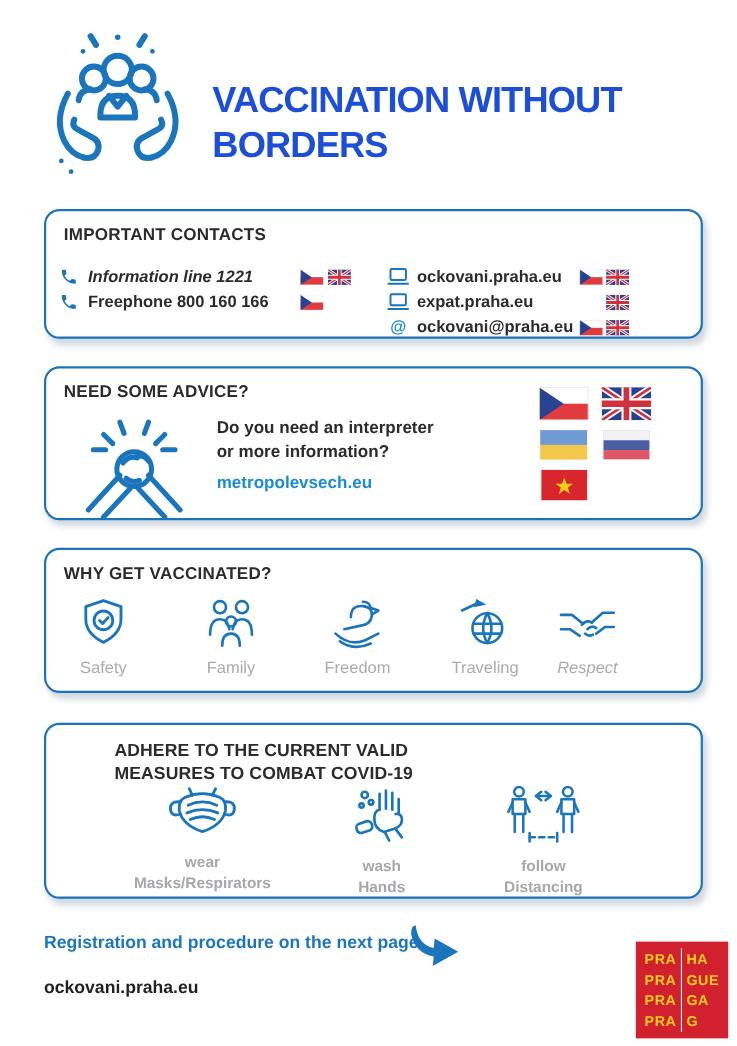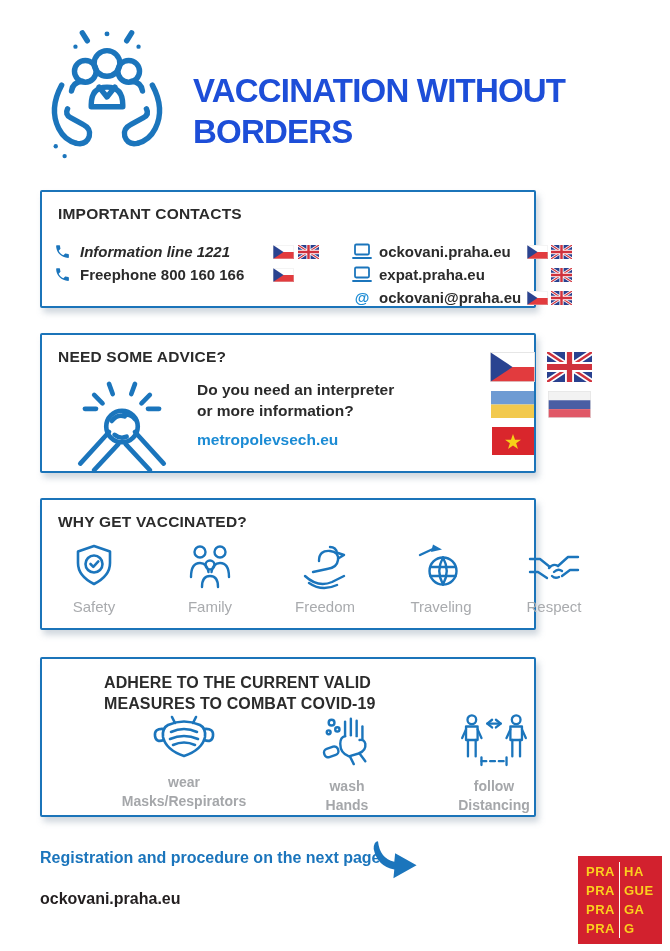--- a/index.html
+++ b/index.html
@@ -6,22 +6,22 @@
   html,body { background:#fff; }
   body { font-family:"Liberation Sans", sans-serif; }
   .page { position:relative; width:670px; height:951px; background:#ffffff; overflow:hidden; }
 
   
   .header-icon { position:absolute; left:38px; top:24px; width:138px; height:142px; }
   .page-title { position:absolute; left:193px; top:70px; color:#1d4ed8; font-weight:bold;
                 font-size:33px; line-height:41px; letter-spacing:-0.8px; }
 
   
-  .box { position:absolute; left:40px; width:496px; background:#fff;
-         border:2.5px solid #1B74B9; border-radius:2px;
+  .box { position:absolute; left:40px; width:599px; background:#fff;
+         border:2.5px solid #1B74B9; border-radius:14px;
          box-shadow:3px 5px 6px rgba(120,140,160,0.35); }
   .box-heading { position:absolute; left:16px; top:13px; font-size:15.5px; font-weight:bold;
                  color:#2b2b2b; letter-spacing:0.2px; }
 
   
   #box-contacts { top:190px; height:118px; }
   .c-row { position:absolute; height:18px; display:flex; align-items:center; }
   .c-label { font-size:15px; font-weight:bold; color:#2b2b2b; white-space:nowrap; }
   .flag { display:inline-block; line-height:0; }
   .flag svg { display:block; }
@@ -320,21 +320,21 @@
             <path d="M28 15.5 q-7.5 13.5 0 27"></path>
             <path d="M15.5 25 h25"></path>
             <path d="M15.5 34 h25"></path>
             <path d="M5 13 L20 6"></path>
             <polygon points="18,2.5 27,7.5 16,10" fill="#1B75BC" stroke="none"></polygon>
           </g>
         </svg>
       <div class="reason-label">Traveling</div>
     </div>
 
-    <div class="reason" style="left:512px;">
+    <div class="reason" style="left:492px;font-style:italic;">
       <svg width="52" height="48" viewBox="0 0 52 48">
           <g class="ico-stroke" stroke-width="2.4">
             <path d="M2 17 h10 l10 8"></path>
             <path d="M2 30 h8 l9 6"></path>
             <path d="M50 15 h-10 l-10 9"></path>
             <path d="M50 28 h-8 l-8 6"></path>
             <path d="M21 26 q4 -5 9 -2"></path>
             <path d="M26 30 q4 -4 8 -1"></path>
             <path d="M24 34 q3 3 7 1"></path>
           </g>

